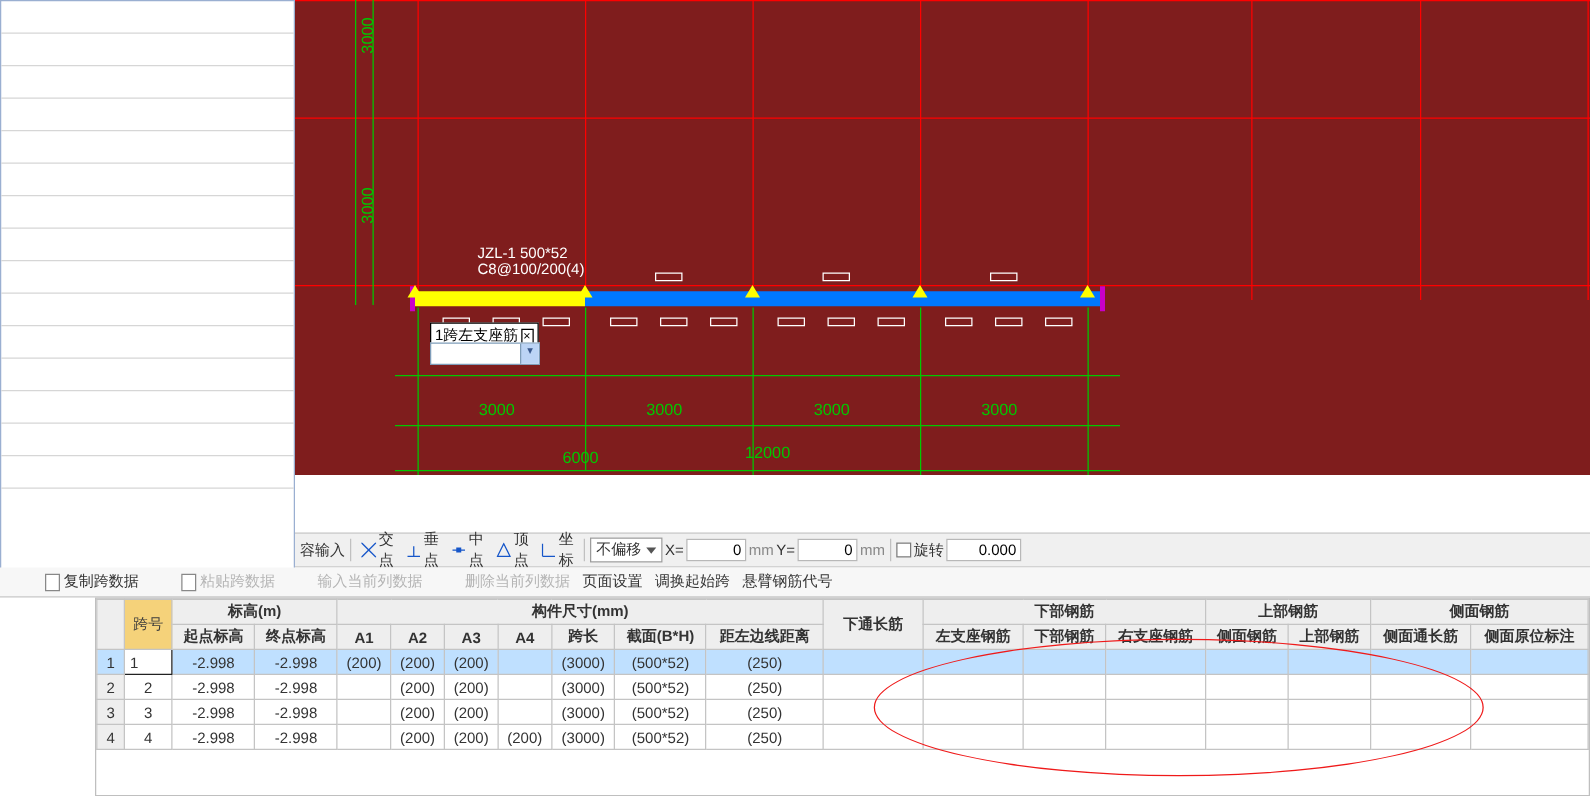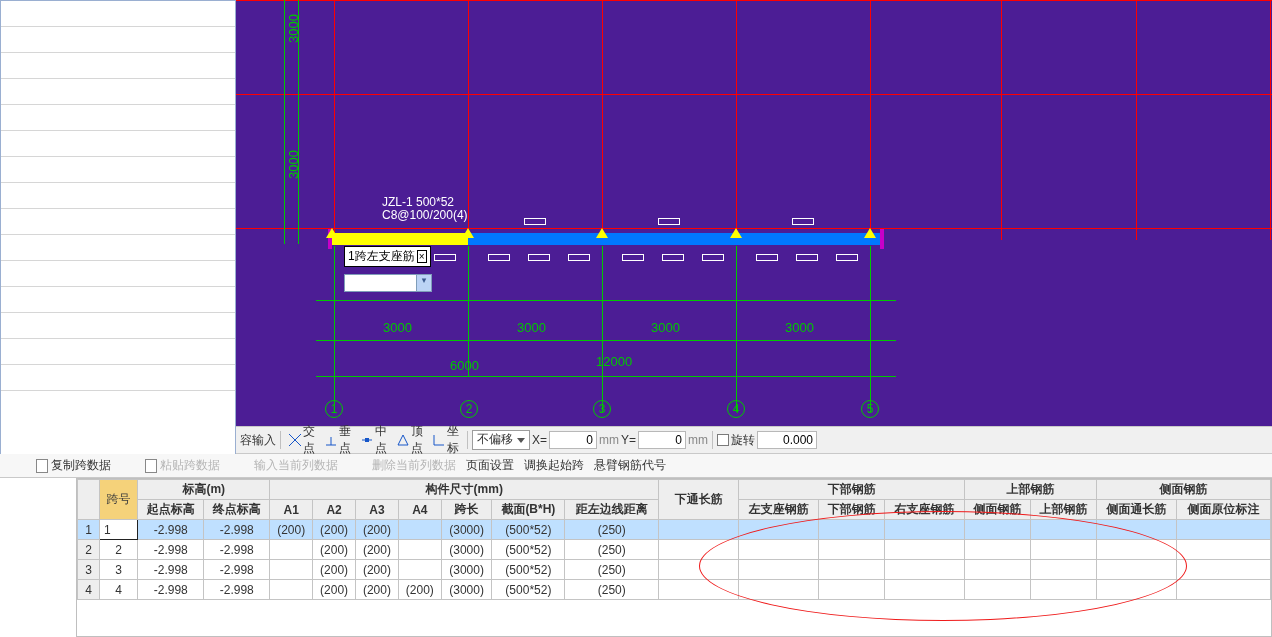--- a/index.html
+++ b/index.html
@@ -4,21 +4,21 @@
 <style>
 * { box-sizing: border-box; margin: 0; padding: 0; font-family: "Microsoft YaHei", SimSun, sans-serif; }
 html, body { width: 1272px; height: 637px; overflow: hidden; background: #fff; }
 .wrap { position: relative; width: 1272px; height: 637px; }
 
 
 .left-panel { position: absolute; left: 0; top: 0; width: 236px; height: 468px; background: #fff; border: 1px solid #9aafd1; }
 .lp-row { height: 26px; border-bottom: 1px solid #d6d6d6; font-size: 12px; color: #333; padding: 4px 4px 0 4px; white-space: nowrap; }
 
 
-.viewport { position: absolute; left: 236px; top: 0; right: 0; height: 426px; background: #4c1d95; overflow: hidden; }
+.viewport { position: absolute; left: 236px; top: 0; right: 0; height: 380px; background: #7f1d1d; overflow: hidden; }
 .v-h { position: absolute; height: 1px; background: #ff0000; left: 0; right: 0; }
 .v-v { position: absolute; width: 1px; background: #ff0000; top: 0; bottom: 0; }
 .g-h { position: absolute; height: 1px; background: #00c800; }
 .g-v { position: absolute; width: 1px; background: #00c800; }
 .dim { position: absolute; color: #00c800; font-size: 13px; }
 .axis-bubble { position: absolute; width: 18px; height: 18px; border: 1px solid #00c800; border-radius: 50%; color: #00c800; font-size: 12px; text-align: center; line-height: 16px; }
 .beam-y { position: absolute; background: #ffff00; height: 12px; }
 .beam-b { position: absolute; background: #0078ff; height: 12px; }
 .pin { position: absolute; width: 0; height: 0; border-left: 6px solid transparent; border-right: 6px solid transparent; border-bottom: 10px solid #ffff00; }
 .beam-label { position: absolute; color: #fff; font-size: 12px; line-height: 13px; white-space: nowrap; }
@@ -122,21 +122,21 @@
     <div class="rect" style="left:252px;top:254px"></div>
     <div class="rect" style="left:292px;top:254px"></div>
     <div class="rect" style="left:332px;top:254px"></div>
     <div class="rect" style="left:386px;top:254px"></div>
     <div class="rect" style="left:426px;top:254px"></div>
     <div class="rect" style="left:466px;top:254px"></div>
     <div class="rect" style="left:520px;top:254px"></div>
     <div class="rect" style="left:560px;top:254px"></div>
     <div class="rect" style="left:600px;top:254px"></div>
 
-    <div class="input-box" style="left:108px;top:246px">
+    <div class="input-box" style="left:108px;top:258px">
       <span>1跨左支座筋</span><span style="border:1px solid #000;margin-left:2px;padding:0 1px;font-size:10px">×</span>
     </div>
     <div class="input-combo" style="left:108px;top:274px;width:88px">
       <div class="dd">▾</div>
     </div>
 
     <div class="g-h" style="left:80px;top:300px;width:580px"></div>
     <div class="g-h" style="left:80px;top:340px;width:580px"></div>
     <div class="g-v" style="left:98px;top:246px;height:166px"></div>
     <div class="g-v" style="left:232px;top:246px;height:130px"></div>

